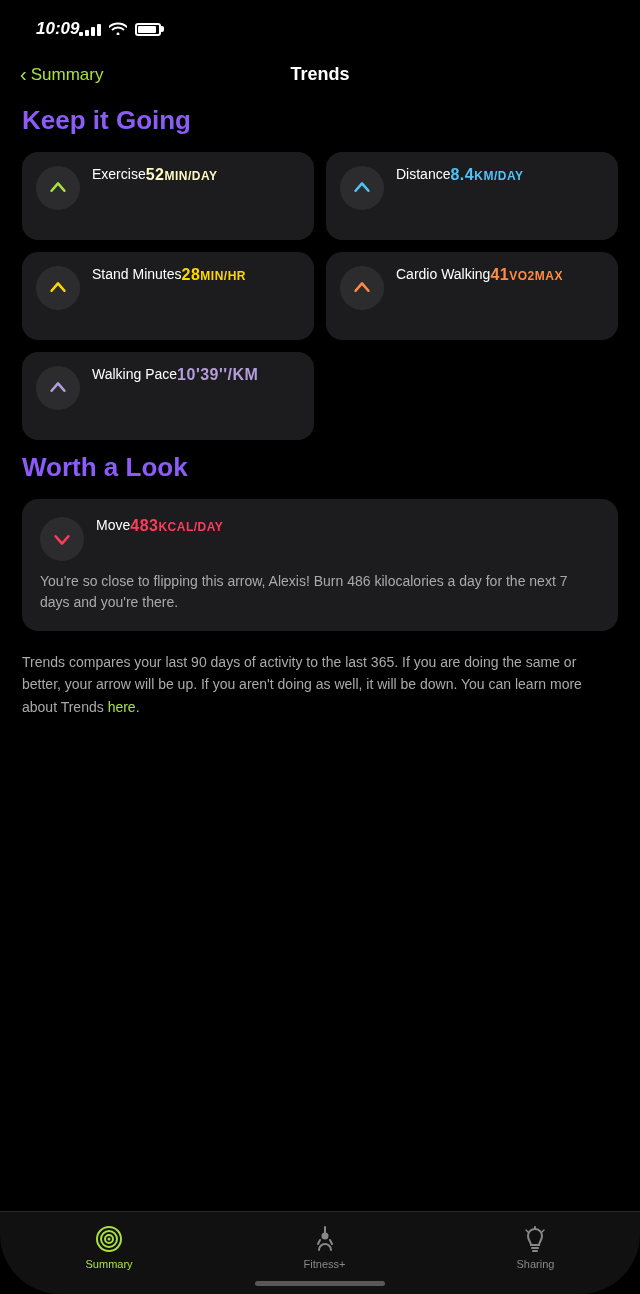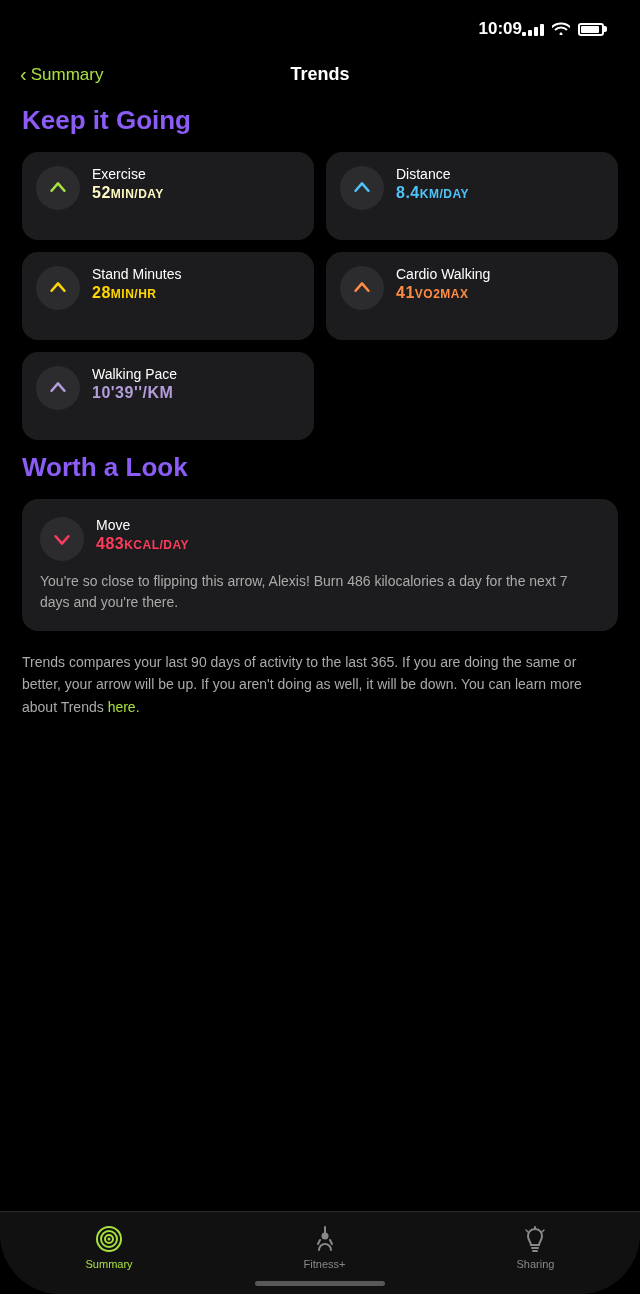--- a/index.html
+++ b/index.html
@@ -20,24 +20,25 @@
       min-height: 1294px;
       background: #000;
       border-radius: 60px;
       position: relative;
       overflow: hidden;
     }
 
     
     .status-bar {
       display: flex;
-      justify-content: flex-end;
+      justify-content: flex-start;
       align-items: center;
       padding: 4px 36px 0 36px;
       height: 54px;
+      font-style: italic;
     }
 
     .status-time {
       font-size: 17px;
       font-weight: 600;
       color: #fff;
     }
 
     .status-icons {
       display: flex;
@@ -167,21 +168,21 @@
       flex-shrink: 0;
     }
 
     .arrow-svg {
       width: 22px;
       height: 22px;
     }
 
     .metric-info {
       display: flex;
-      flex-direction: column;
+      flex-direction: row;
       justify-content: space-between;
     }
 
     .metric-name {
       font-size: 14px;
       font-weight: 500;
       color: #fff;
       margin-bottom: 2px;
     }
 

